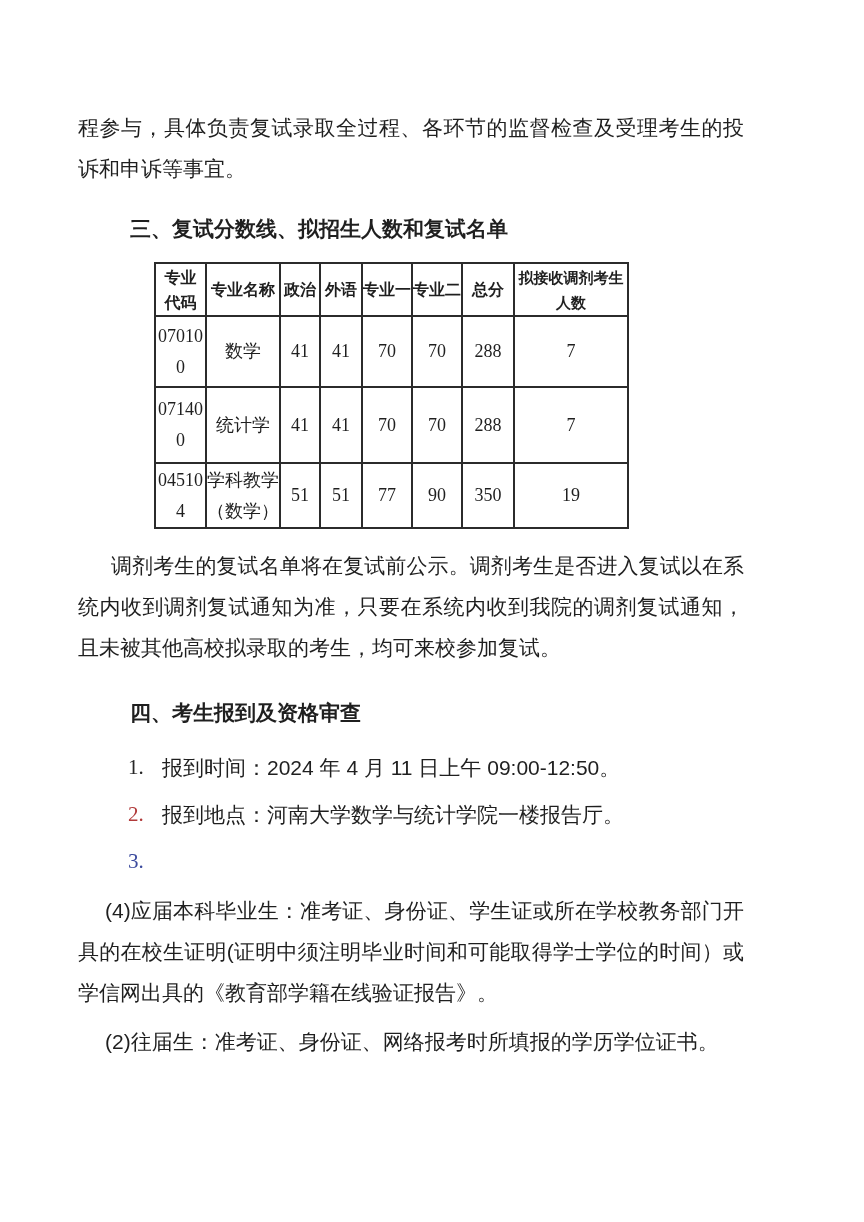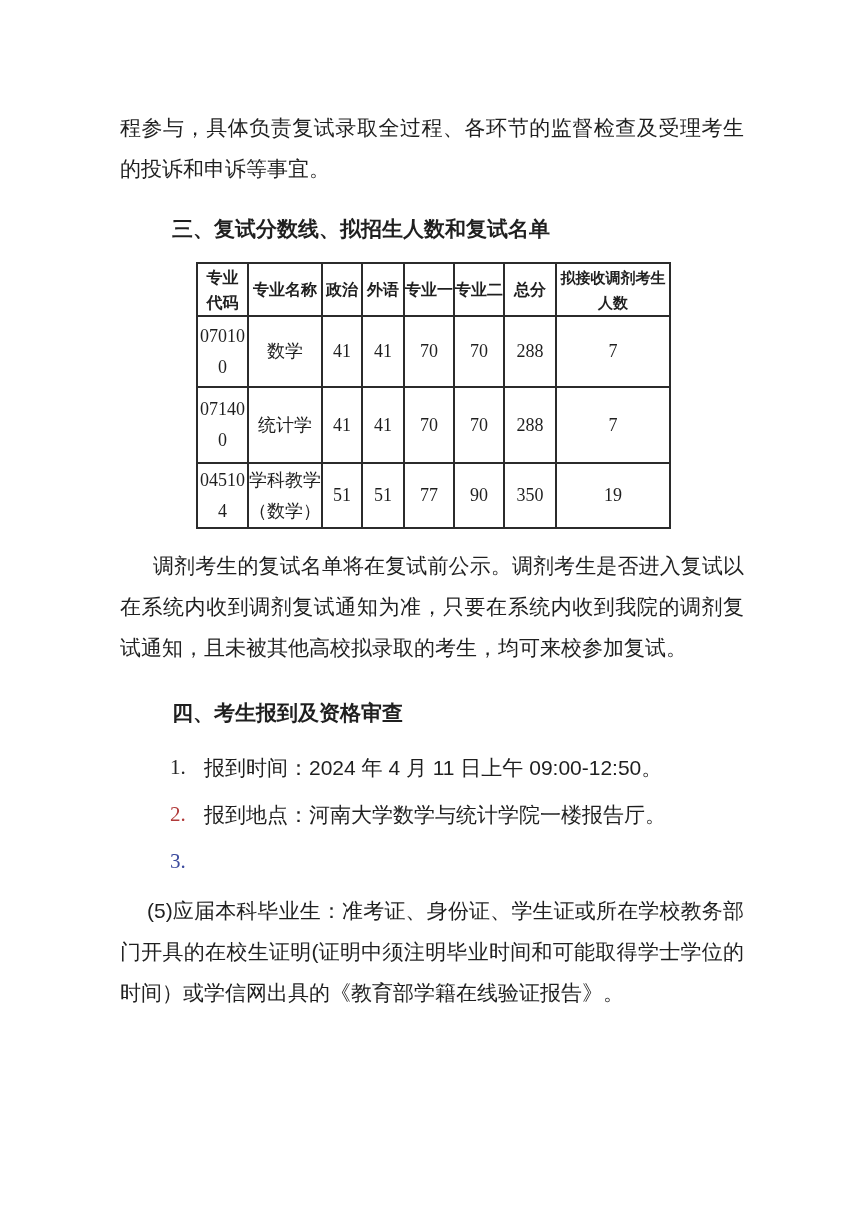--- a/index.html
+++ b/index.html
@@ -1,21 +1,21 @@
 <!DOCTYPE html>
 <html><head>
 <meta charset="utf-8">
 <style>
   html,body{margin:0;padding:0;background:#ffffff;}
   .page{
     position:relative;
     width:864px;height:1222px;
     background:#ffffff;
     box-sizing:border-box;
-    padding:107px 120px 0 120px;
+    padding:107px 120px 0 78px;
     font-family:"Liberation Sans",sans-serif;
     color:#1f1f1f;
     font-size:21px;
     line-height:41px;
     overflow:hidden;
   }
   .para{margin:0;text-align:justify;}
   .note-para{margin:12px 0 0 0;text-indent:33px;}
   .sub-para{margin:8px 0 0 0;text-indent:27px;}
   .heading{margin:0;font-weight:bold;text-indent:52px;}
@@ -141,15 +141,16 @@
     <span class="item-text">报到时间：2024 年 4 月 11 日上午 09:00-12:50。</span>
   </div>
   <div class="list-item">
     <span class="item-number num-c1">2.</span>
     <span class="item-text">报到地点：河南大学数学与统计学院一楼报告厅。</span>
   </div>
   <div class="list-item">
     <span class="item-number num-c2">3.</span>
   </div>
 
-  <p class="para sub-para">(5)应届本科毕业生：准考证、身份证、学生证或所在学校教务部门开具的在校生证明(证明中须注明毕业时间和可能取得学士学位的时间）或学信网出具的《教育部学籍在线验证报告》。</p>
+  <p class="para sub-para">(4)应届本科毕业生：准考证、身份证、学生证或所在学校教务部门开具的在校生证明(证明中须注明毕业时间和可能取得学士学位的时间）或学信网出具的《教育部学籍在线验证报告》。</p>
+  <p class="para sub-para">(2)往届生：准考证、身份证、网络报考时所填报的学历学位证书。</p>
 
 </div>
 
 </body></html>

